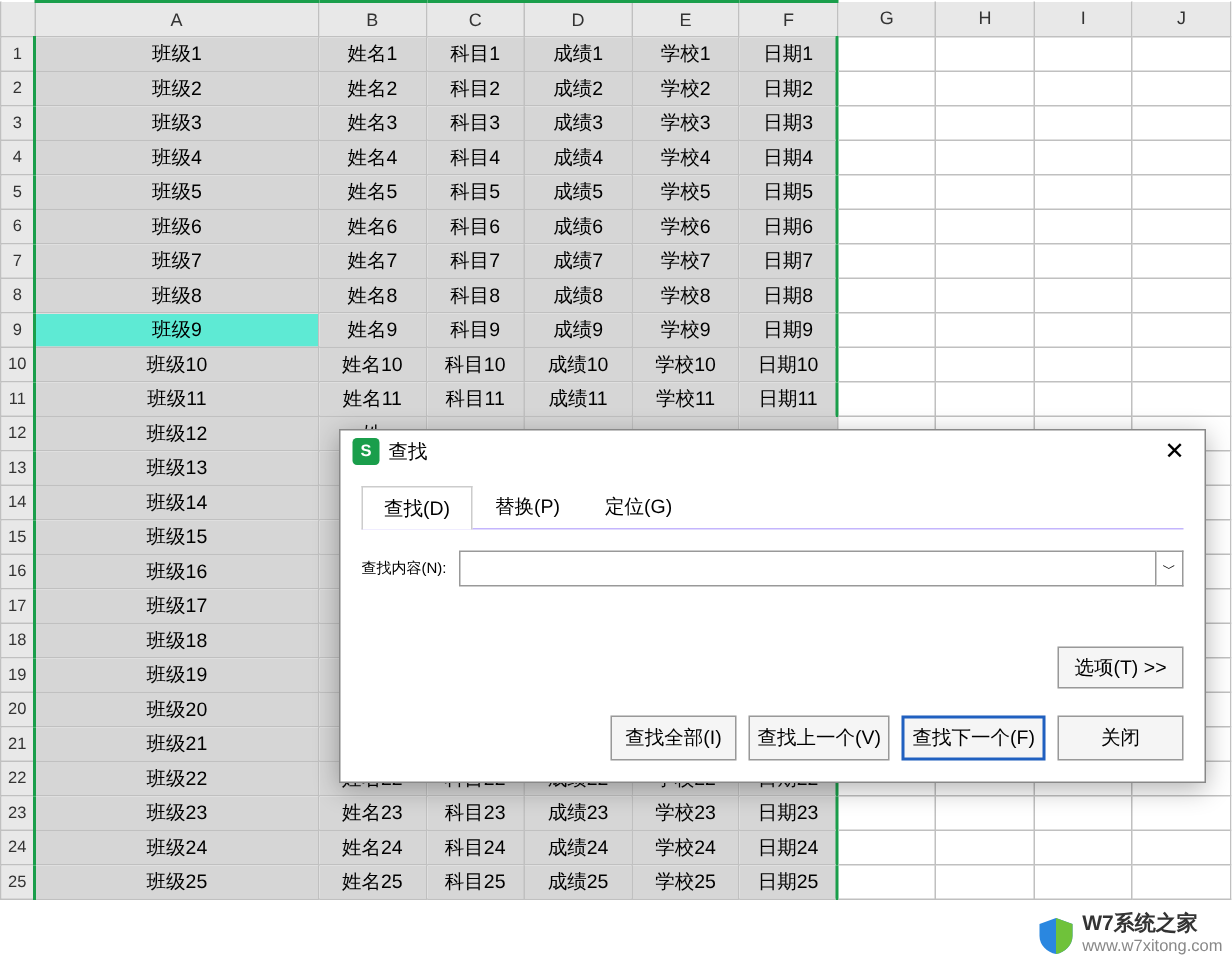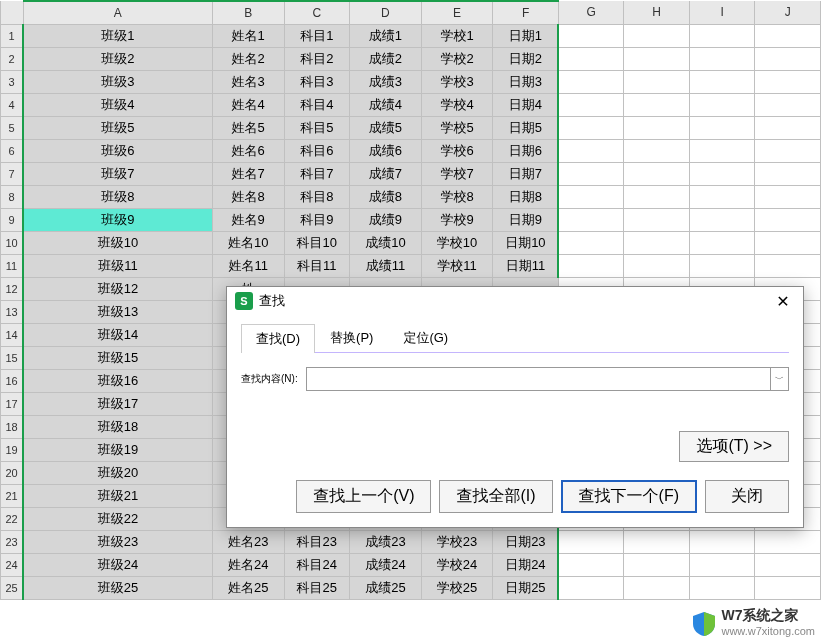--- a/index.html
+++ b/index.html
@@ -142,25 +142,25 @@
       display: flex;
       justify-content: flex-end;
       margin-bottom: 18px;
     }
     .buttons-row {
       display: flex;
       justify-content: flex-end;
       gap: 8px;
     }
     .btn {
-      padding: 4px 16px;
+      padding: 4px 5px;
       border: 1px solid #999;
       background: #f5f5f5;
       cursor: pointer;
-      font-size: 16px;
+      font-size: 13px;
       min-width: 84px;
       text-align: center;
     }
     .btn.primary {
       border: 2px solid #2060c0;
     }
     .watermark {
       position: absolute;
       bottom: 6px;
       right: 6px;
@@ -563,22 +563,22 @@
     </div>
     <div class="form-row">
       <span class="form-label">查找内容(N):</span>
       <input class="form-input" type="text" value="" style="">
       <span class="form-dropdown">﹀</span>
     </div>
     <div class="options-row">
       <button class="btn">选项(T) &gt;&gt;</button>
     </div>
     <div class="buttons-row">
+      <button class="btn">查找全部(I)</button>
       <button class="btn">查找上一个(V)</button>
-      <button class="btn">查找全部(I)</button>
       <button class="btn primary">查找下一个(F)</button>
       <button class="btn">关闭</button>
     </div>
   </div>
 </div>
 
 <div class="watermark">
   <span class="wm-icon">
     <svg class="wm-shield" viewBox="0 0 26 26">
       <path d="M13 1 L24 5 L24 13 C24 19 19 24 13 25 C7 24 2 19 2 13 L2 5 Z" fill="#2a87e0"></path>

